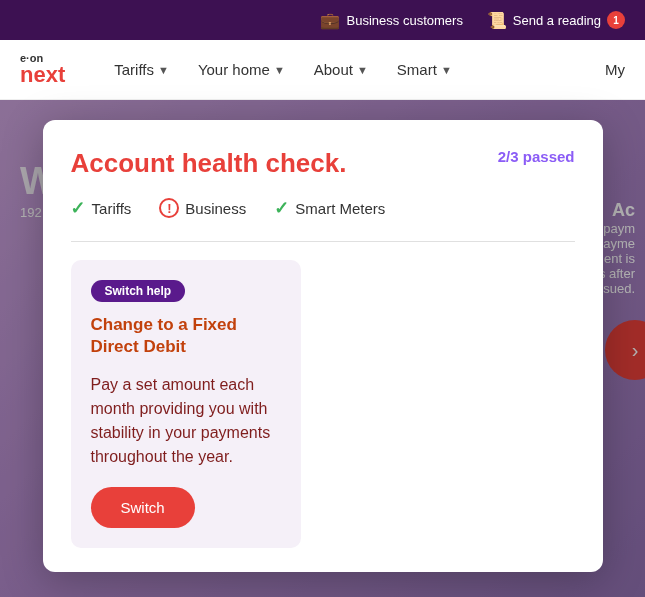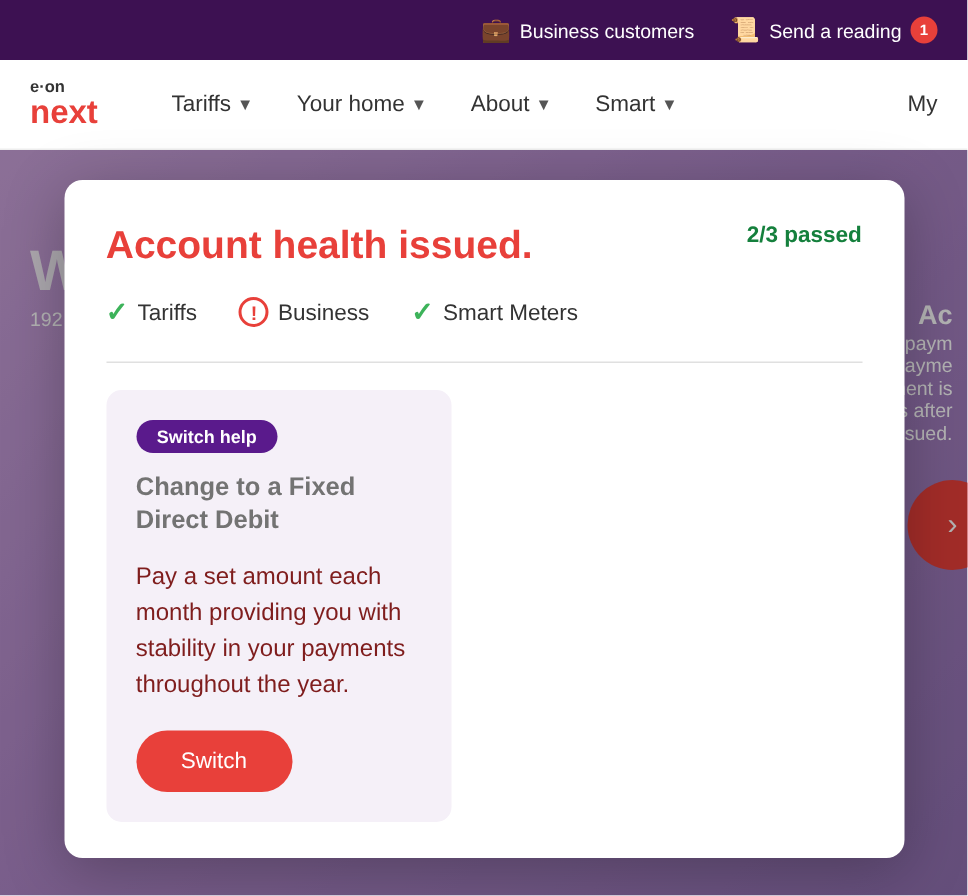--- a/index.html
+++ b/index.html
@@ -166,21 +166,21 @@
 
     .modal-title {
       font-size: 26px;
       font-weight: bold;
       color: #e8403a;
     }
 
     .modal-passed {
       font-size: 15px;
       font-weight: 600;
-      color: #15803d;
+      color: #8b5cf6;
       white-space: nowrap;
       text-align: center;
     }
 
     
     .check-items {
       display: flex;
       gap: 28px;
       margin-bottom: 22px;
       align-items: center;
@@ -236,21 +236,21 @@
       padding: 4px 14px;
       font-size: 12px;
       font-weight: 600;
       display: inline-block;
       margin-bottom: 12px;
     }
 
     .card-title {
       font-size: 17px;
       font-weight: bold;
-      color: #737373;
+      color: #c2410c;
       margin-bottom: 10px;
       line-height: 1.3;
     }
 
     .card-desc {
       font-size: 16px;
       color: #7f1d1d;
       line-height: 1.5;
       margin-bottom: 18px;
       margin-top: 15px;
@@ -333,21 +333,21 @@
     <div>s after</div>
     <div>issued.</div>
   </div>
 
   <div class="circle-btn">›</div>
 
   <div class="modal-overlay">
     <div class="modal">
 
       <div class="modal-header">
-        <div class="modal-title">Account health issued.</div>
+        <div class="modal-title">Account health check.</div>
         <div class="modal-passed">2/3 passed</div>
       </div>
 
       <div class="check-items">
         <div class="check-item">
           <span class="check-pass">✓</span>
           <span>Tariffs</span>
         </div>
         <div class="check-item">
           <span class="check-warn">!</span>

